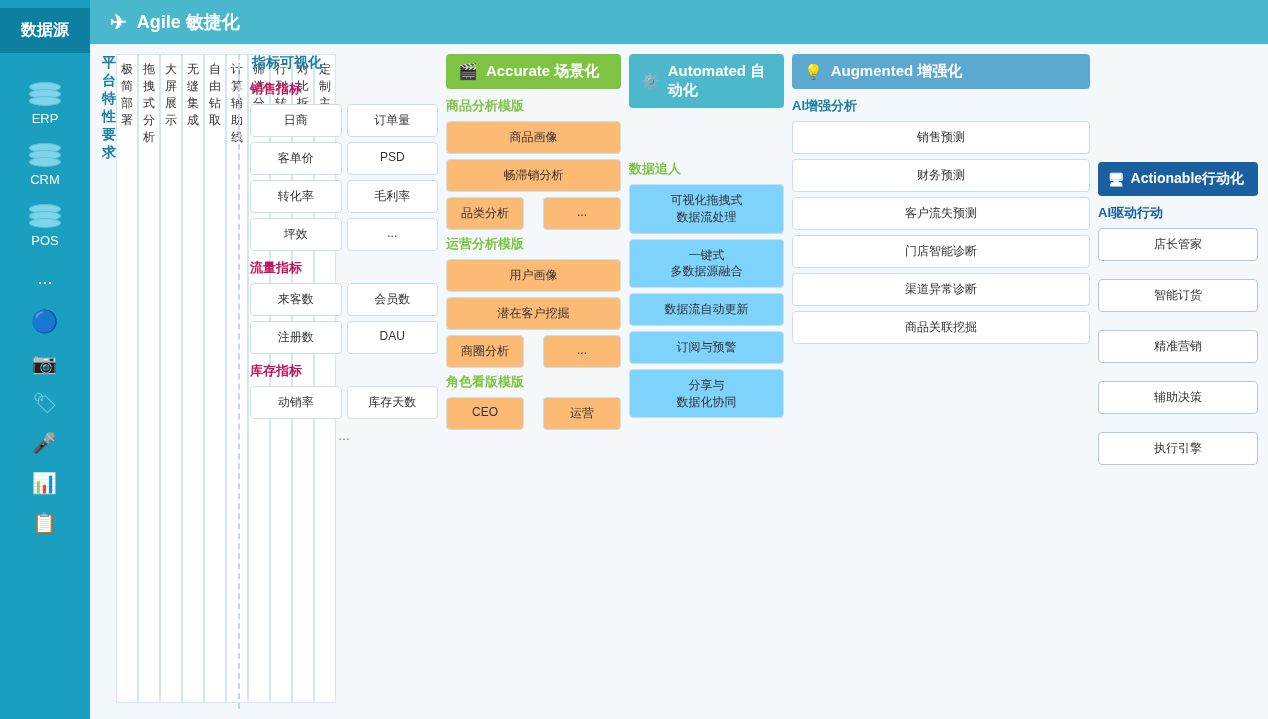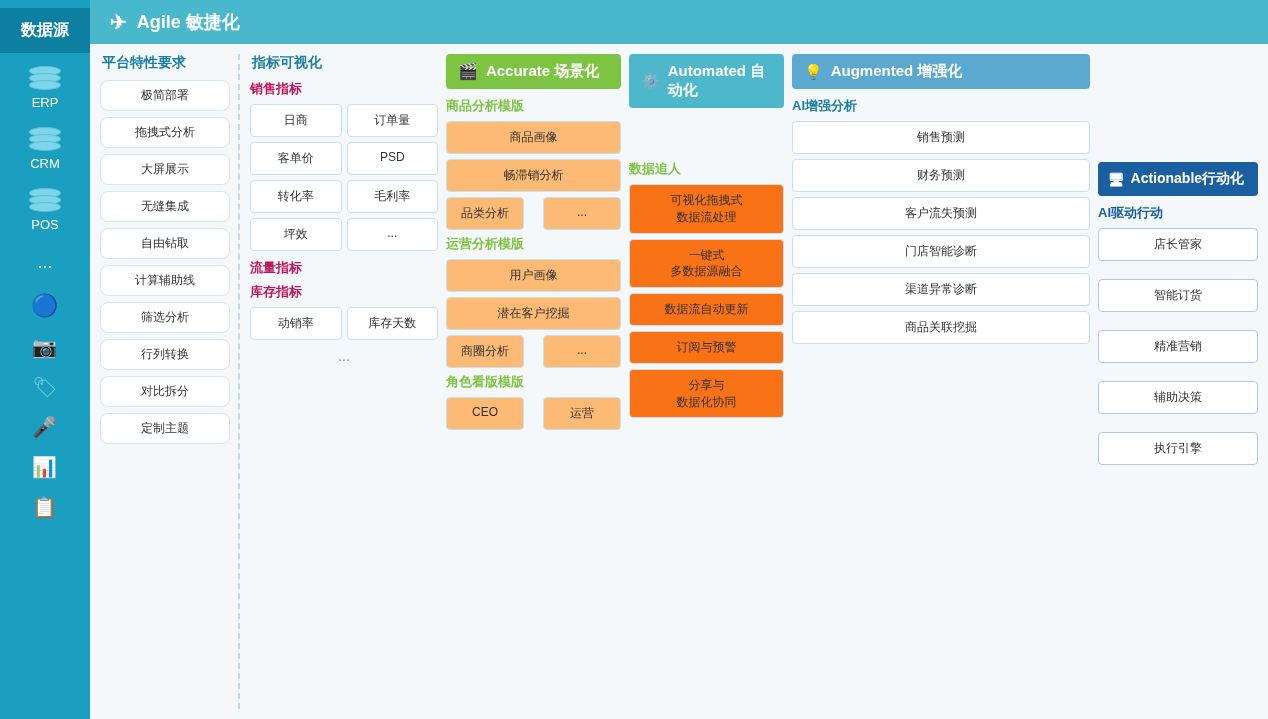--- a/index.html
+++ b/index.html
@@ -28,21 +28,21 @@
       flex-shrink: 0;
     }
     .sidebar-header {
       background: #0d7fa0;
       width: 100%;
       text-align: center;
       color: white;
       font-size: 16px;
       font-weight: bold;
       padding: 12px 0;
-      margin-bottom: 4px;
+      margin-bottom: 20px;
     }
     .sidebar-item {
       display: flex;
       flex-direction: column;
       align-items: center;
       color: white;
       padding: 8px 0;
       width: 100%;
       cursor: pointer;
     }
@@ -108,33 +108,33 @@
       flex: 1;
       padding: 10px;
       gap: 8px;
       overflow: hidden;
     }
     
     .col-platform {
       width: 130px;
       flex-shrink: 0;
       display: flex;
-      flex-direction: column;
+      flex-direction: row;
     }
     .col-title {
       font-size: 14px;
       font-weight: bold;
       color: #1a7fa0;
       margin-bottom: 8px;
       padding-left: 2px;
     }
     .feature-box {
       background: white;
       border: 1px solid #d0e8f0;
-      border-radius: 8px;
+      border-radius: 0;
       text-align: center;
       padding: 6px 4px;
       margin-bottom: 6px;
       font-size: 12px;
       color: #333;
       cursor: pointer;
     }
     
     .col-kpi {
       width: 200px;
@@ -217,21 +217,21 @@
       flex-shrink: 0;
     }
     .tracking-section-title {
       color: #7dc443;
       font-size: 13px;
       font-weight: bold;
       margin-bottom: 6px;
       margin-top: 52px;
     }
     .tracking-item {
-      background: #f97316;
+      background: #7dd3fc;
       border: 1px solid #c8e0ec;
       border-radius: 4px;
       text-align: center;
       padding: 7px 18px;
       font-size: 12px;
       color: #333;
       margin-bottom: 5px;
       line-height: 1.4;
     }
     
@@ -420,20 +420,26 @@
           <div class="kpi-item">订单量</div>
           <div class="kpi-item">客单价</div>
           <div class="kpi-item">PSD</div>
           <div class="kpi-item">转化率</div>
           <div class="kpi-item">毛利率</div>
           <div class="kpi-item">坪效</div>
           <div class="kpi-item">...</div>
         </div>
 
         <div class="kpi-section-title">流量指标</div>
+        <div class="kpi-grid">
+          <div class="kpi-item">来客数</div>
+          <div class="kpi-item">会员数</div>
+          <div class="kpi-item">注册数</div>
+          <div class="kpi-item">DAU</div>
+        </div>
 
         <div class="kpi-section-title">库存指标</div>
         <div class="kpi-grid">
           <div class="kpi-item">动销率</div>
           <div class="kpi-item">库存天数</div>
         </div>
         <div class="dots-text">...</div>
       </div>
 
       <div class="col-analysis">

